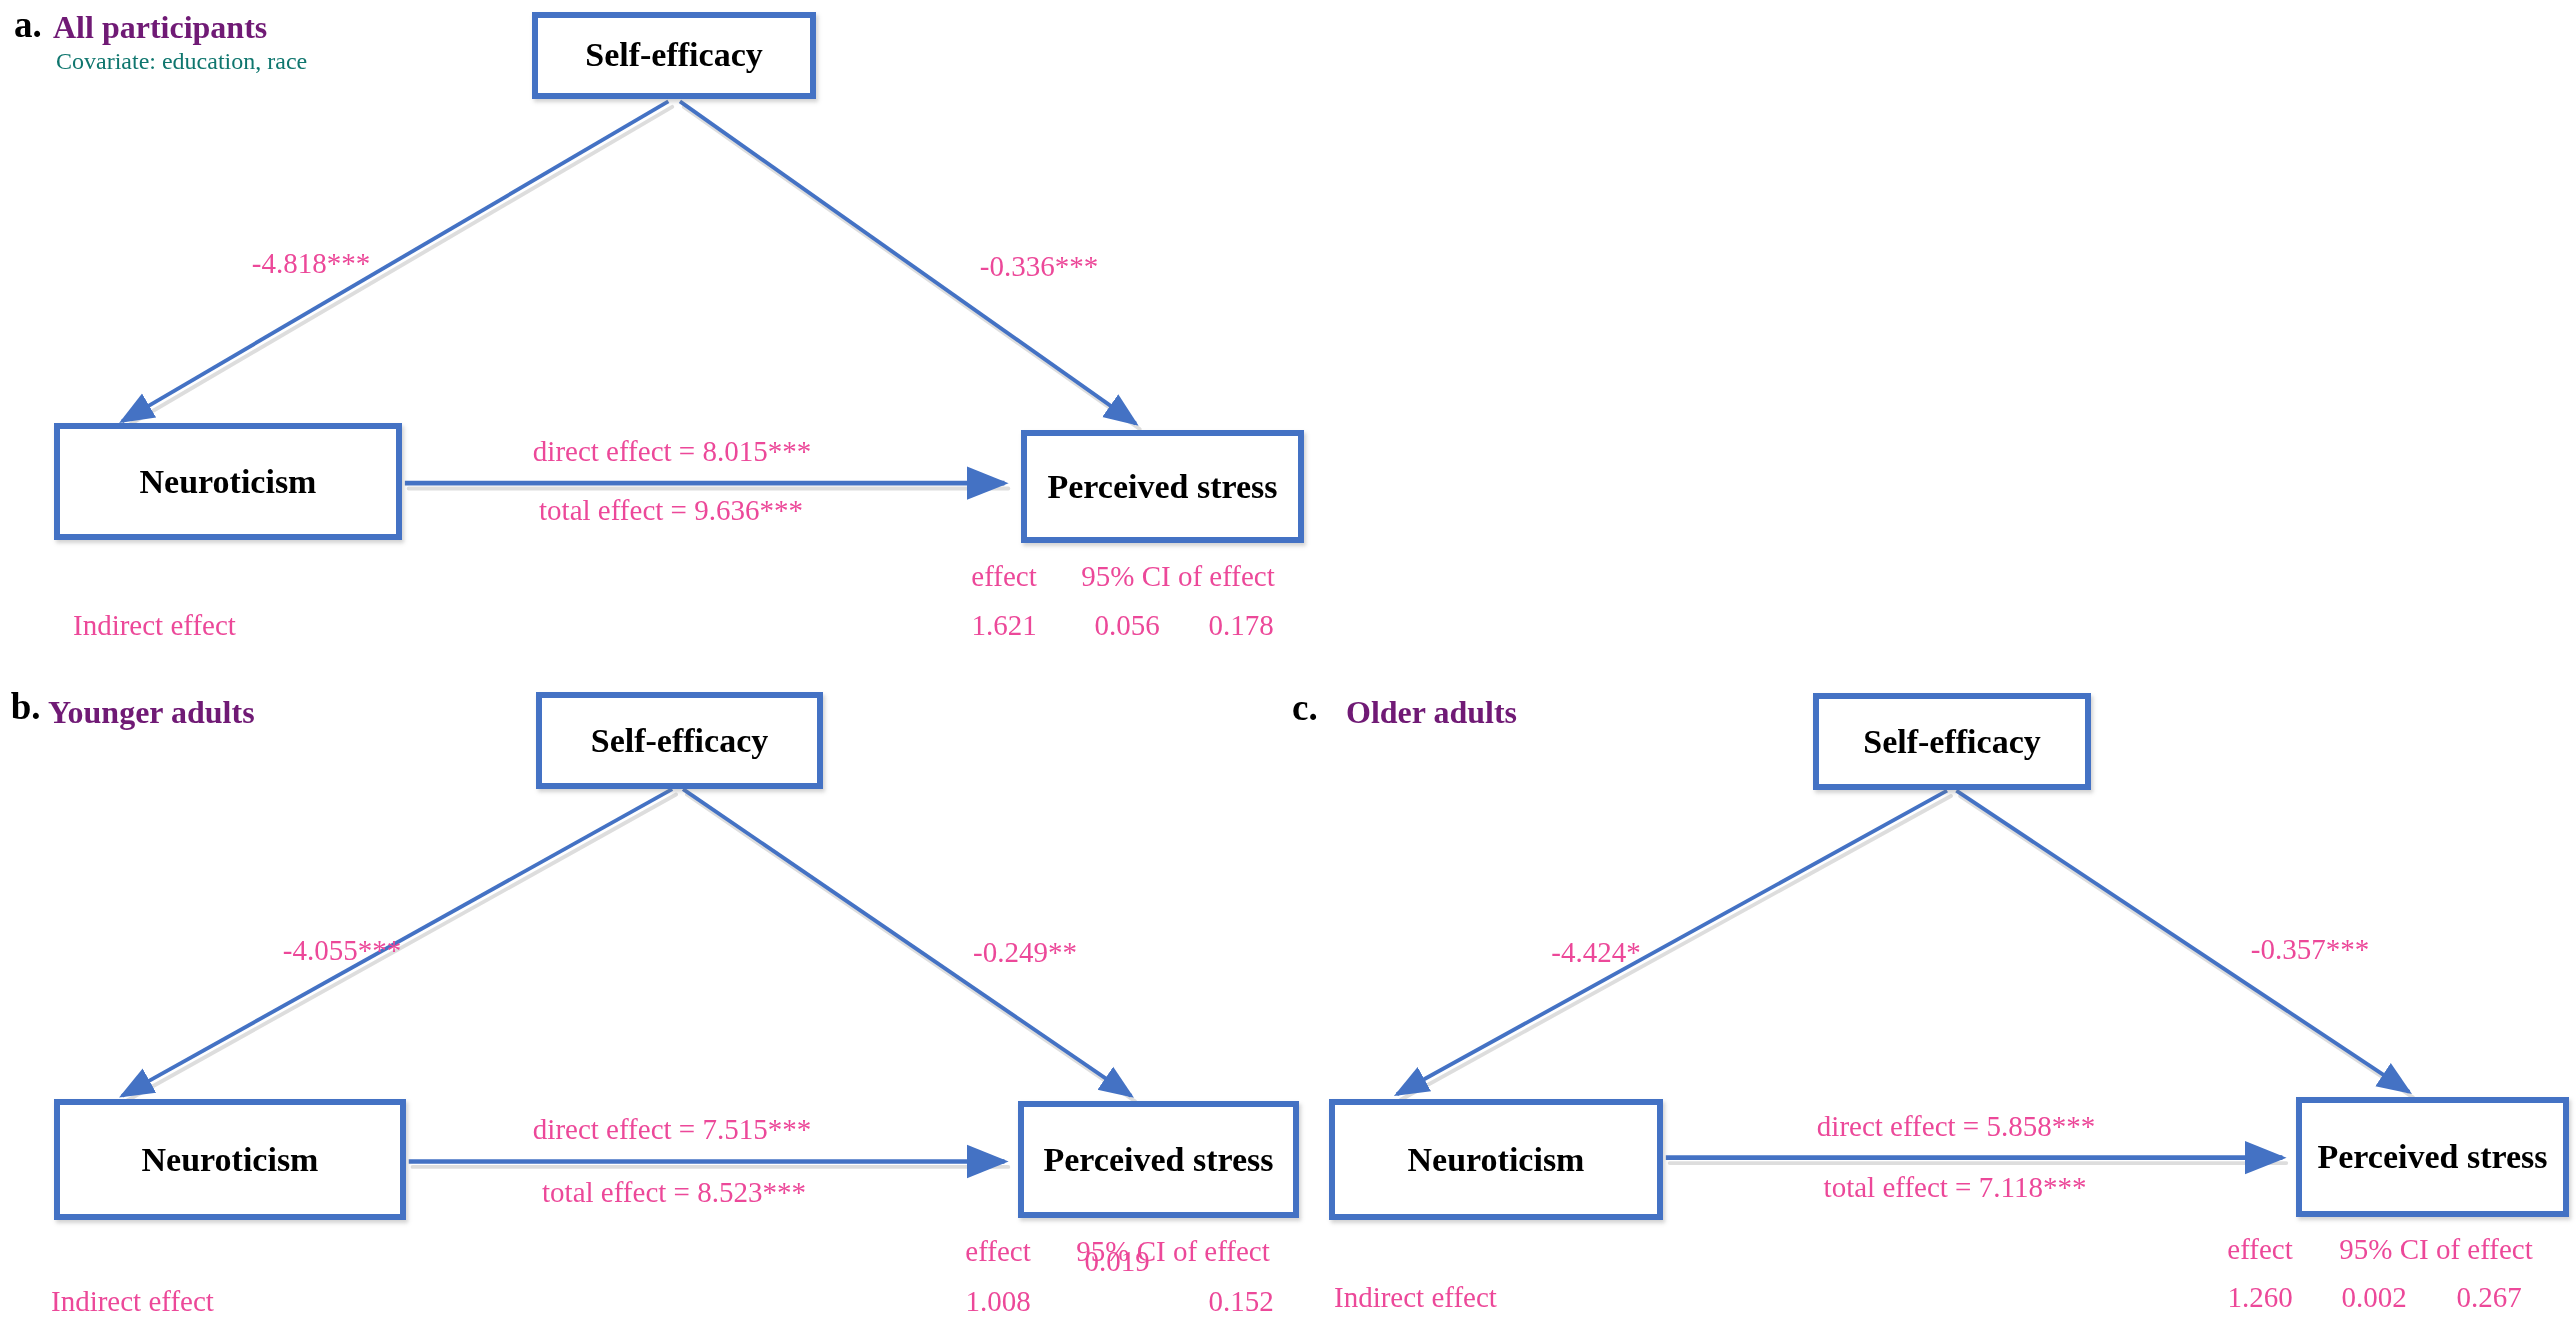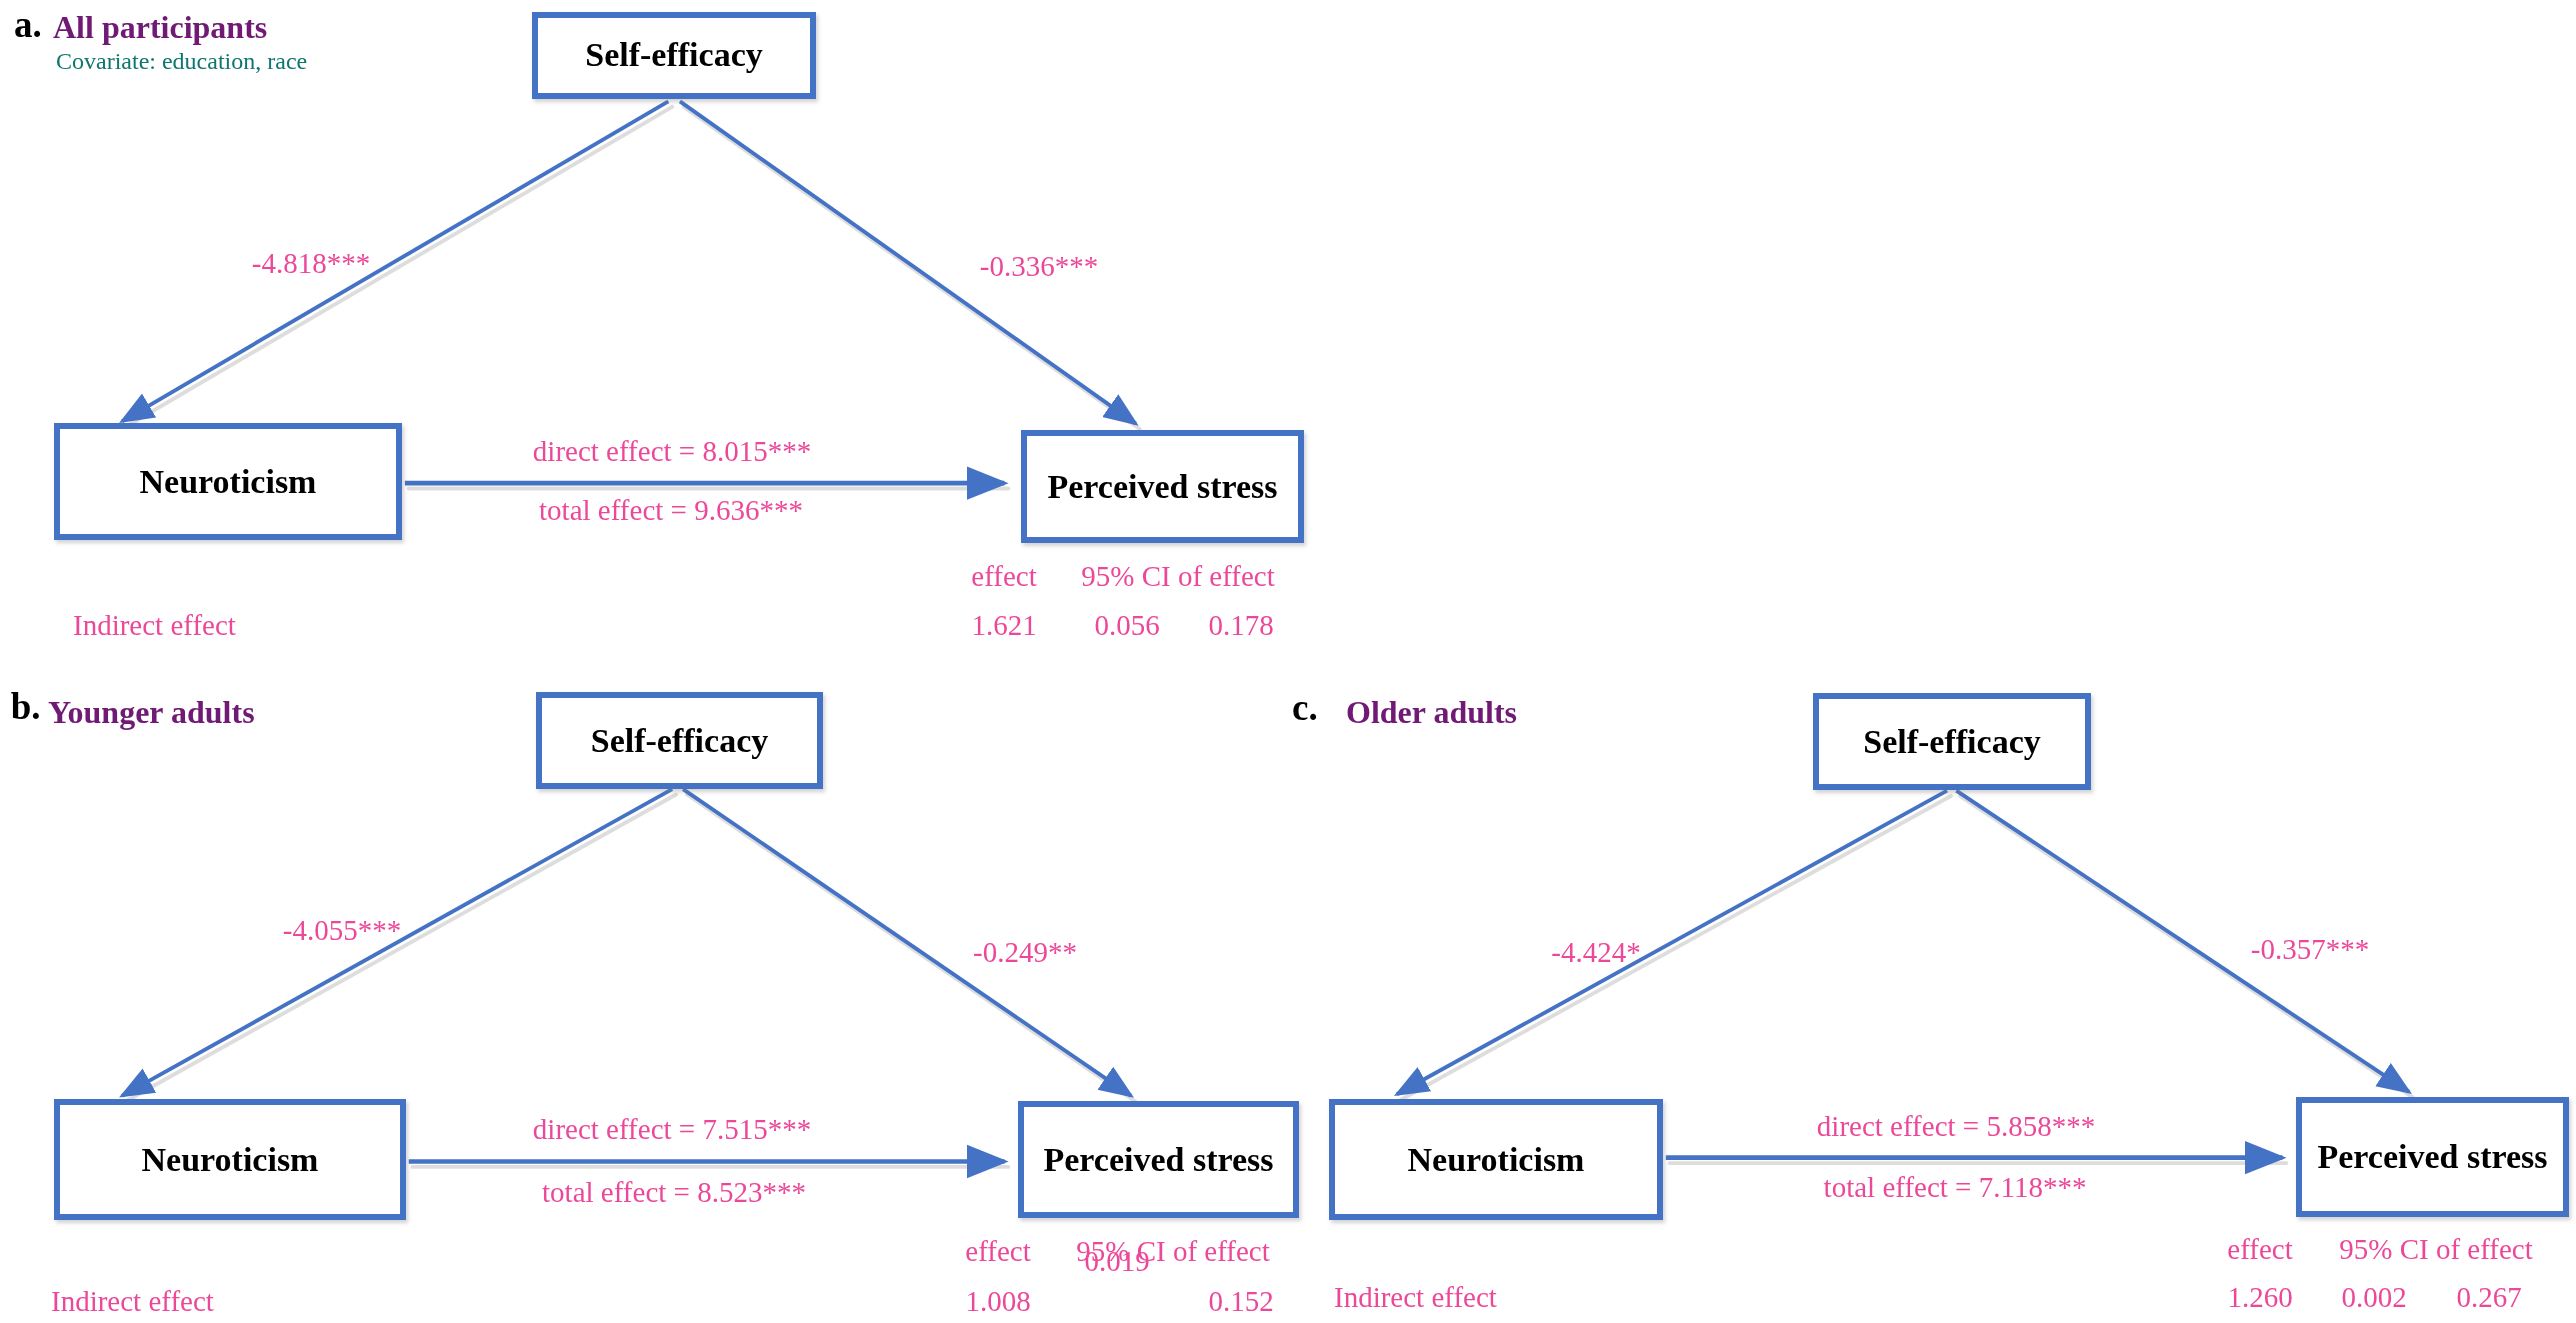--- a/index.html
+++ b/index.html
@@ -99,21 +99,21 @@
   <div class="nbox" style="left:536px; top:692px; width:287px; height:97px;">
     <span>Self-efficacy</span>
   </div>
   <div class="nbox" style="left:54px; top:1099px; width:352px; height:121px;">
     <span>Neuroticism</span>
   </div>
   <div class="nbox" style="left:1018px; top:1101px; width:281px; height:117px;">
     <span>Perceived stress</span>
   </div>
 
-  <div class="lbl ctr" style="left:342px; top:914px;">-4.055***</div>
+  <div class="lbl ctr" style="left:342px; top:934px;">-4.055***</div>
   <div class="lbl ctr" style="left:1025px; top:936px;">-0.249**</div>
   <div class="lbl ctr" style="left:672px; top:1113px;">direct effect = 7.515***</div>
   <div class="lbl ctr" style="left:674px; top:1176px;">total effect = 8.523***</div>
 
   <div class="lbl ctr tbl" style="left:998px; top:1235px;">effect</div>
   <div class="lbl ctr tbl" style="left:1173px; top:1235px;">95% CI of effect</div>
   <div class="lbl tbl" style="left:51px; top:1285px;">Indirect effect</div>
   <div class="lbl ctr tbl" style="left:998px; top:1285px;">1.008</div>
   <div class="lbl ctr tbl" style="left:1117px; top:1245px;">0.019</div>
   <div class="lbl ctr tbl" style="left:1241px; top:1285px;">0.152</div>

